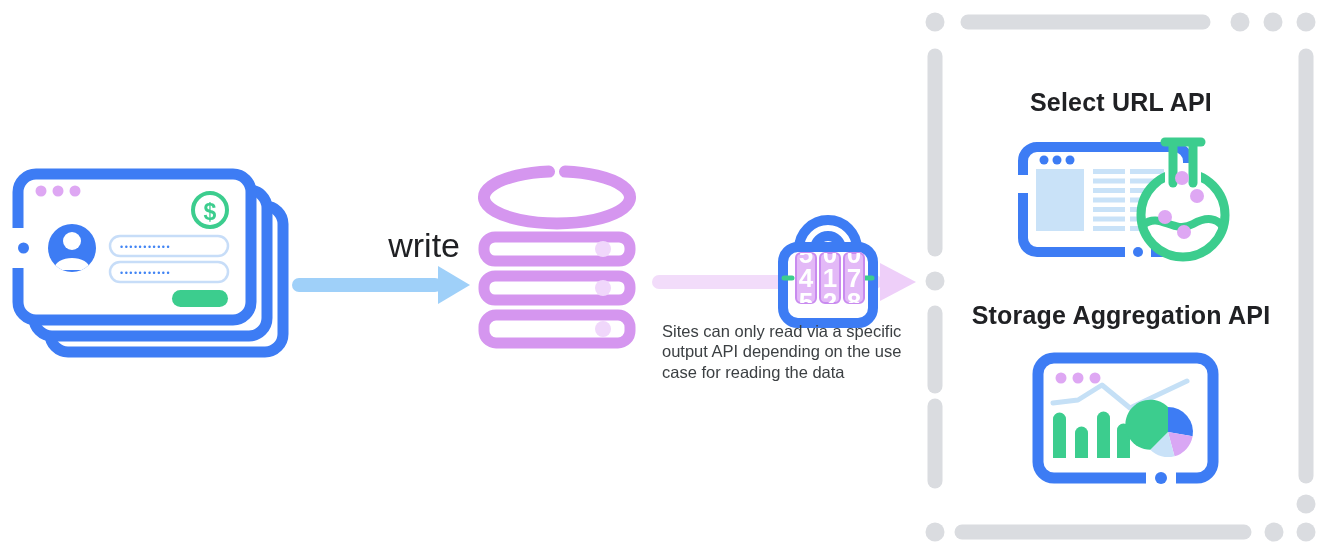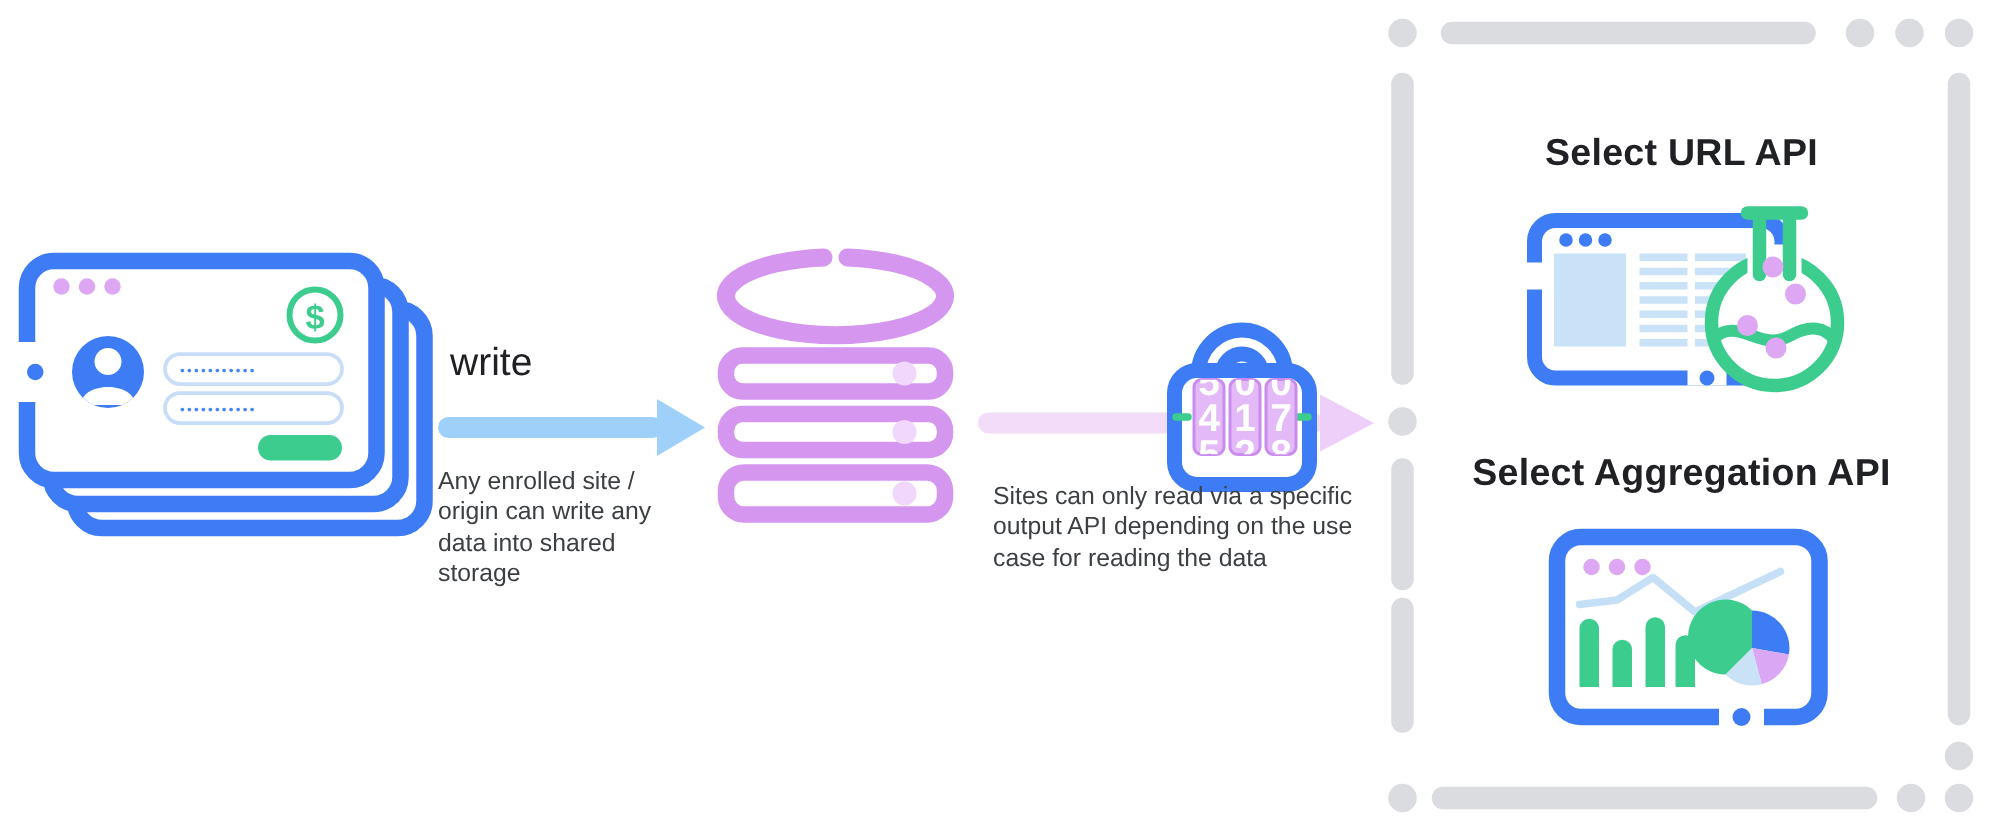--- a/index.html
+++ b/index.html
@@ -1,19 +1,19 @@
 <!DOCTYPE html>
 <html style="--blue: #3D7CF4; --dotblue: #4285F4; --sky: #9FD0F9; --pale: #C9E2F8; --pill: #C7DDF8; --green: #3CCD8E; --purple: #D596EF; --palepurple: #F0D7FB; --orchid: #DEA7F3; --wheel: #E3B9F7; --wheelline: #C98BEF; --pink: #F2DCFA; --pinkhead: #EECFF9; --dash: #DADCE0; --ink: #202124; --muted: #3C4043; --chartline: #C5E0F6; --piepurple: #D9A7F4;"><head>
 <meta charset="utf-8">
 <style>
   html,body{margin:0;padding:0;background:#fff;}
   .stage{position:relative;width:1333px;height:555px;background:#fff;overflow:hidden;
          font-family:"Liberation Sans",sans-serif;}
   .abs{position:absolute;}
-  .label{color:var(--ink);font-size:26px;text-align:left;}
+  .label{color:var(--ink);font-size:34px;text-align:right;}
   .title{color:var(--ink);font-size:25px;font-weight:bold;text-align:center;letter-spacing:.2px;}
   .caption{color:var(--muted);font-size:16.5px;line-height:1.24;}
   svg{display:block;overflow:visible;}
 </style>
 </head>
 <body>
 
 <div class="stage">
 
   <svg class="abs" style="left:10px;top:158px" width="300" height="207" viewBox="0 0 300 207">
@@ -56,21 +56,20 @@
     </g>
 
     <rect x="162" y="132" width="56" height="17" rx="8.5" fill="var(--green)"></rect>
   </svg>
 
   <div class="abs label" style="left:300px;top:226px;width:160px">write</div>
   <svg class="abs" style="left:290px;top:266px" width="182" height="38" viewBox="0 0 182 38">
     <rect x="2" y="12" width="150" height="14" rx="7" fill="var(--sky)"></rect>
     <polygon points="148,0 180,19 148,38" fill="var(--sky)"></polygon>
   </svg>
-  <div class="abs caption" style="left:292px;top:311px;width:172px">Any enrolled site / origin can write any data into shared storage</div>
 
   <svg class="abs" style="left:470px;top:164px" width="174" height="192" viewBox="0 0 174 192">
     <path d="M79,7.6 A73,26 0 1 0 95,7.6" fill="none" stroke="var(--purple)" stroke-width="12" stroke-linecap="round"></path>
     <rect x="14" y="73" width="146" height="24" rx="11" fill="#fff" stroke="var(--purple)" stroke-width="11"></rect>
     <rect x="14" y="112" width="146" height="24" rx="11" fill="#fff" stroke="var(--purple)" stroke-width="11"></rect>
     <rect x="14" y="151" width="146" height="28" rx="12" fill="#fff" stroke="var(--purple)" stroke-width="11"></rect>
     <circle cx="133" cy="85" r="8" fill="var(--palepurple)"></circle>
     <circle cx="133" cy="124" r="8" fill="var(--palepurple)"></circle>
     <circle cx="133" cy="165" r="8" fill="var(--palepurple)"></circle>
   </svg>
@@ -172,21 +171,21 @@
       <path d="M128,90 C145,76 158,100 178,89 C192,81 202,83 208,92" fill="none" stroke="var(--green)" stroke-width="8" stroke-linecap="round"></path>
       <g fill="var(--orchid)">
         <circle cx="167" cy="43" r="7"></circle>
         <circle cx="182" cy="61" r="7"></circle>
         <circle cx="150" cy="82" r="7"></circle>
         <circle cx="169" cy="97" r="7"></circle>
       </g>
     </g>
   </svg>
 
-  <div class="abs title" style="left:960px;top:301px;width:322px">Select Aggregation API</div>
+  <div class="abs title" style="left:960px;top:301px;width:322px">Storage Aggregation API</div>
 
   <svg class="abs" style="left:1028px;top:348px" width="195" height="140" viewBox="0 0 195 140">
     <rect x="10" y="10" width="175" height="120" rx="16" fill="#fff" stroke="var(--blue)" stroke-width="11"></rect>
     <rect x="118" y="123" width="30" height="13" fill="#fff"></rect>
     <circle cx="133" cy="130" r="6" fill="var(--blue)"></circle>
     <g>
       <circle cx="33" cy="30" r="5.5" fill="var(--orchid)"></circle>
       <circle cx="50" cy="30" r="5.5" fill="var(--orchid)"></circle>
       <circle cx="67" cy="30" r="5.5" fill="var(--orchid)"></circle>
     </g>

